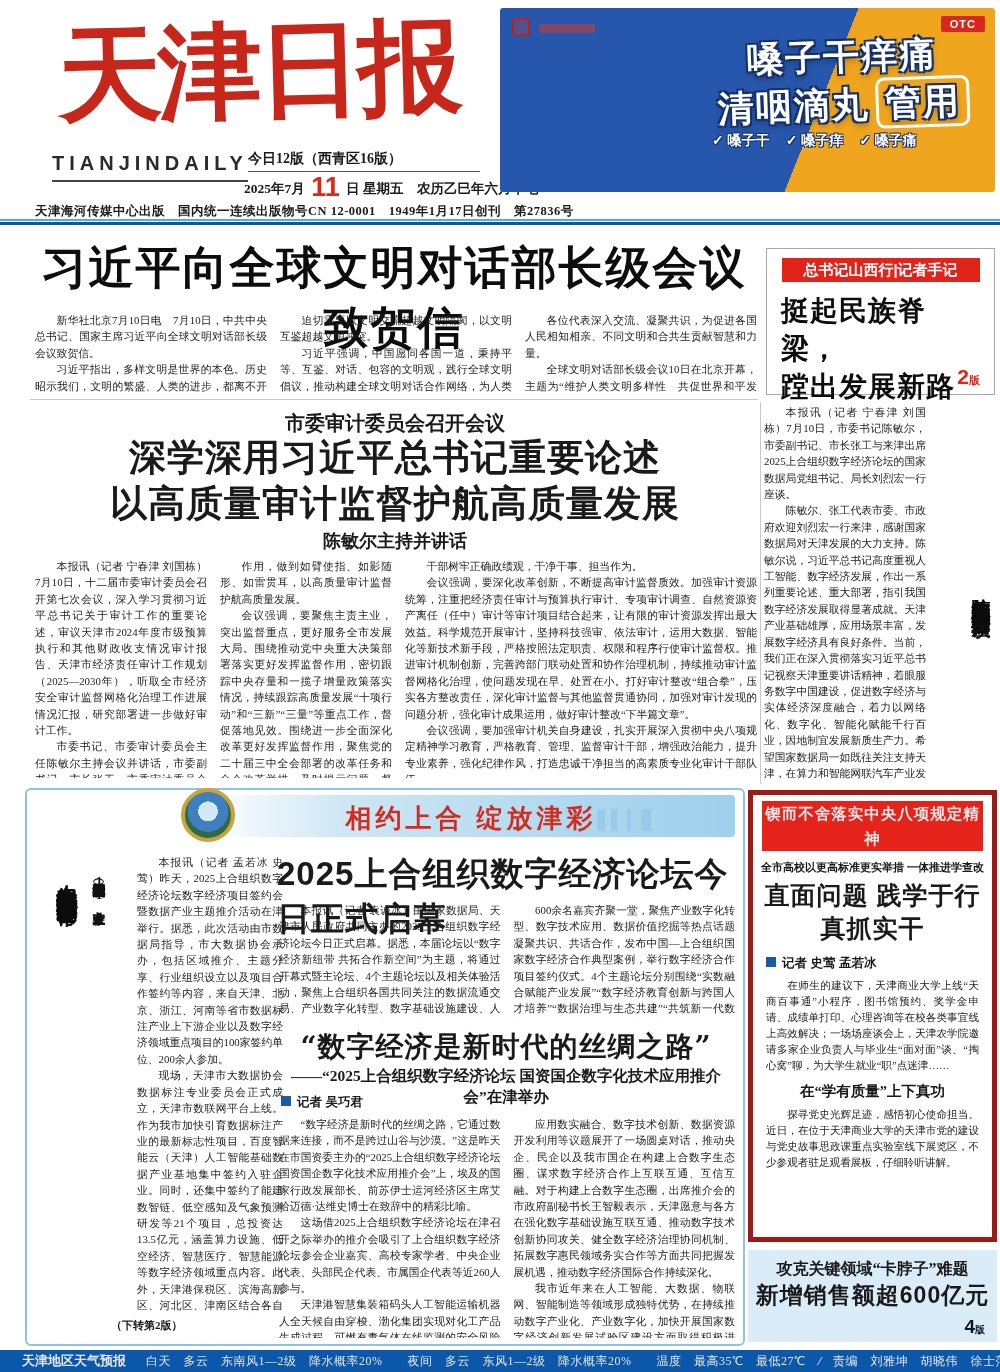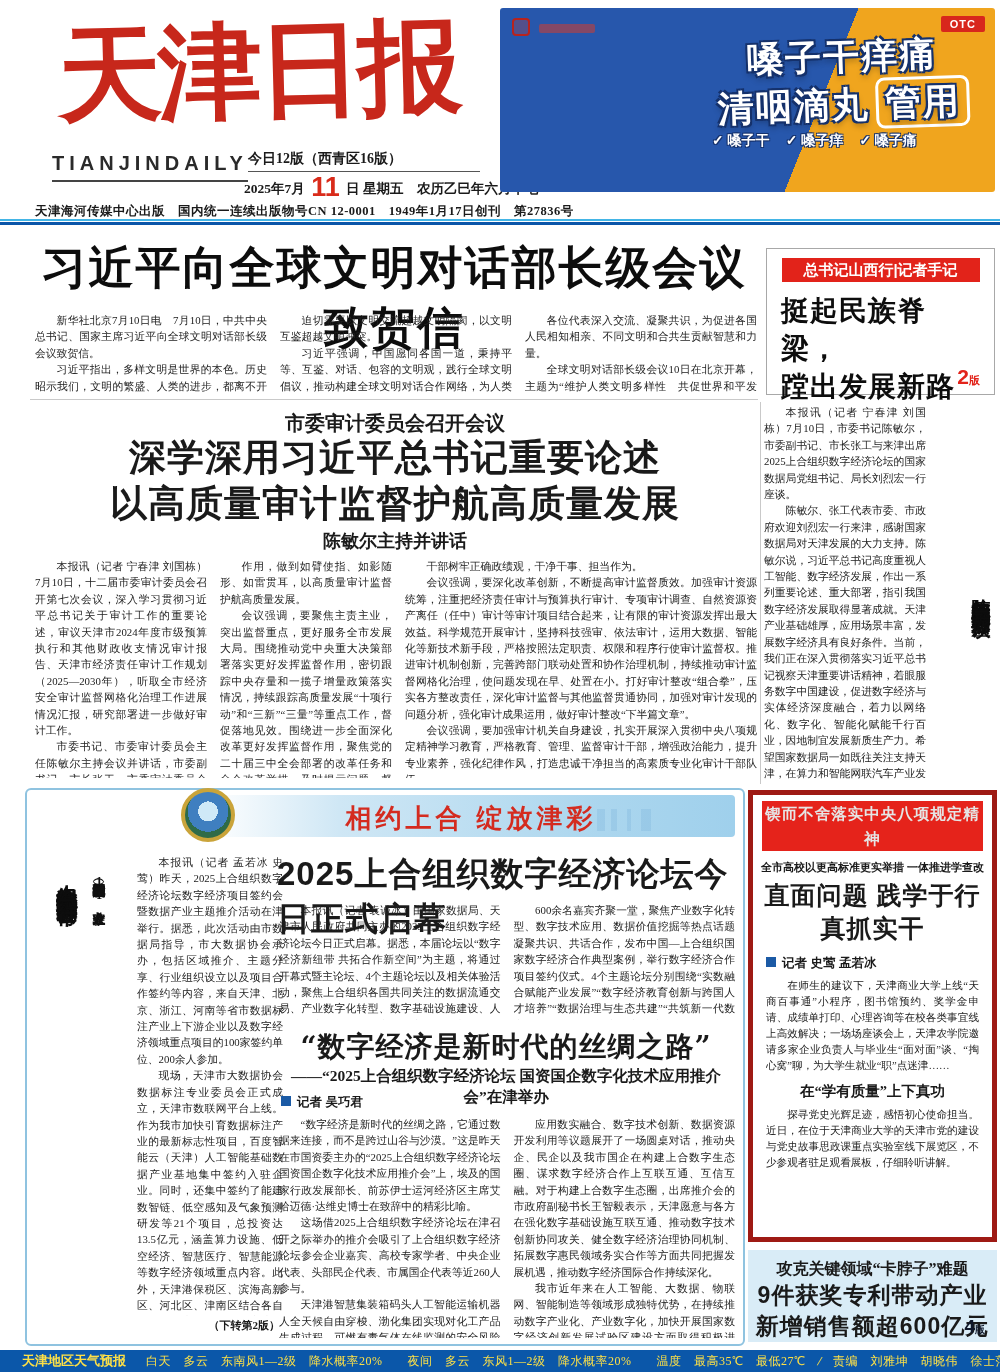--- a/index.html
+++ b/index.html
@@ -108,21 +108,21 @@
   .sco-sky { position:absolute; right:18px; top:14px; width:120px; height:22px; opacity:.35;
     background:linear-gradient(90deg,#7fb6dd 0 8px,transparent 8px 14px,#7fb6dd 14px 20px,transparent 20px 30px,#7fb6dd 30px 34px,transparent 34px 44px,#7fb6dd 44px 54px,transparent 54px 120px); }
 
   
   .sign-vh1 { position:absolute; left:14px; top:78px; height:470px; width:40px;
     writing-mode:vertical-rl; text-orientation:upright; font-family:"Liberation Sans", sans-serif;
     font-weight:900; font-size:21px; letter-spacing:1px; color:#0d0d0d; }
   .sign-vh2 { position:absolute; left:56px; top:84px; height:458px; width:24px;
     writing-mode:vertical-rl; text-orientation:upright; font-weight:700; font-size:12.5px; color:#111; }
   .sign-body { position:absolute; left:110px; top:64px; width:146px; height:462px; }
-  .sign-cont { position:absolute; left:107px; top:528px; width:146px; text-align:right; font-weight:700; font-size:11px; }
+  .sign-cont { position:absolute; left:84px; top:528px; width:146px; text-align:left; font-weight:700; font-size:11px; }
 
   
   .forum-head { position:absolute; left:250px; top:62px; width:458px; 
     font-family:"Liberation Sans", sans-serif; font-weight:900; font-size:33px; letter-spacing:1px; }
   .forum-cols { position:absolute; left:252px; top:112px; width:456px; height:118px; }
 
   
   .silk-head { position:absolute; left:250px; top:238px; width:458px; text-align:center;
     font-family:"DejaVu Serif", serif; font-weight:900; font-size:28px; letter-spacing:1px; }
   .silk-sub { position:absolute; left:250px; top:276px; width:458px; text-align:center; font-weight:700; font-size:15.5px; }
@@ -141,21 +141,21 @@
   .redbox-subhead { margin-top:7px; text-align:center; font-weight:700; font-size:14.5px; }
 
   
   .patent { left:748px; top:1250px; width:249px; height:92px; background:#d9ecf7; text-align:center; padding-top:9px; }
   .patent-kicker { font-weight:700; font-size:16px; }
   .patent-line { font-family:"Liberation Sans", sans-serif; font-weight:800; font-size:23px; line-height:1.35; letter-spacing:1px; }
   .patent-ref { position:absolute; right:12px; bottom:4px; color:#0f172a; font-family:"Liberation Sans", sans-serif; font-weight:700; font-size:19px; }
   .patent-ref .suffix { font-size:10px; }
 
   
-  .footer { left:0; top:1350px; width:1000px; height:22px; background:#0b57a9; color:#fde047;
+  .footer { left:0; top:1350px; width:1000px; height:22px; background:#0b57a9; color:#e5e5e5;
     display:flex; align-items:center; padding:0 22px; font-size:12px; white-space:nowrap; }
   .footer-label { font-weight:700; font-size:13px; margin-right:20px; }
   .footer-weather { flex:1; letter-spacing:.5px; }
   .footer-slash { margin:0 12px; font-weight:700; transform:skewX(-15deg); }
   .footer-credits { letter-spacing:.5px; }
 </style>
 </head>
 <body>
 
 <div id="page">
@@ -298,21 +298,20 @@
       </div>
     <div class="redbox-subhead">在“学有质量”上下真功</div>
     <div class="redbox-body body-text">
         <p>探寻党史光辉足迹，感悟初心使命担当。近日，在位于天津商业大学的天津市党的建设与党史故事思政课重点实验室线下展览区，不少参观者驻足观看展板，仔细聆听讲解。</p>
       </div>
 
   </div>
 
   <div class="abs patent">
     <div class="patent-kicker">攻克关键领域“卡脖子”难题</div>
-    <div class="patent-line">9件获奖专利带动产业</div>
     <div class="patent-line">新增销售额超600亿元</div>
     <div class="patent-ref">
       <span>4</span><span class="suffix">版</span>
     </div>
   </div>
 
   <div class="abs footer">
     <span class="footer-label">天津地区天气预报</span>
     <span class="footer-weather">白天　多云　东南风1—2级　降水概率20%　　夜间　多云　东风1—2级　降水概率20%　　温度　最高35℃　最低27℃</span>
     <span class="footer-slash">/</span>

